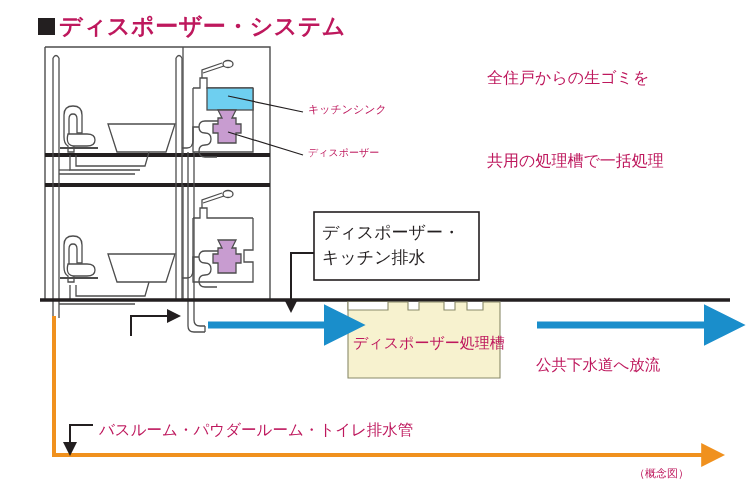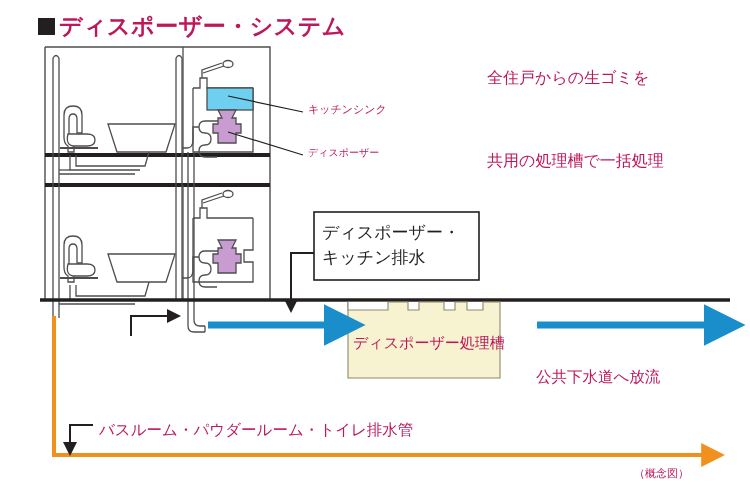--- a/index.html
+++ b/index.html
@@ -10,21 +10,21 @@
   .txt{position:absolute;white-space:nowrap;color:#be185d;}
   #title{left:38px;top:11px;font-size:23px;font-weight:700;letter-spacing:0.5px;}
   #title .sq{display:inline-block;width:17px;height:17px;background:#231f20;vertical-align:-1px;margin-right:4px;}
   #lbl-sink{left:308px;top:102px;font-size:11px;}
   #lbl-disposer{left:308px;top:146px;font-size:10px;text-align:center;}
   #note1{left:487px;top:68px;font-size:16px;}
   #note2{left:487px;top:103px;font-size:16px;margin-top:48px;}
   #boxtext{position:absolute;left:322px;top:221px;font-size:17px;line-height:1.45;}
   #lbl-kitchenpipe{left:78px;top:340px;font-size:15.5px;}
   #lbl-tank{left:353px;top:334px;font-size:15px;text-align:right;}
-  #lbl-sewer{left:536px;top:355px;font-size:15.5px;margin-top:12px;}
+  #lbl-sewer{left:536px;top:355px;font-size:15.5px;}
   #lbl-bathpipe{left:99px;top:420px;font-size:15.5px;}
   #lbl-concept{left:634px;top:466px;font-size:11px;}
 </style>
 </head>
 <body>
 
 <div id="stage">
 
   <svg id="diagram" viewBox="0 0 750 500">
     <defs>

